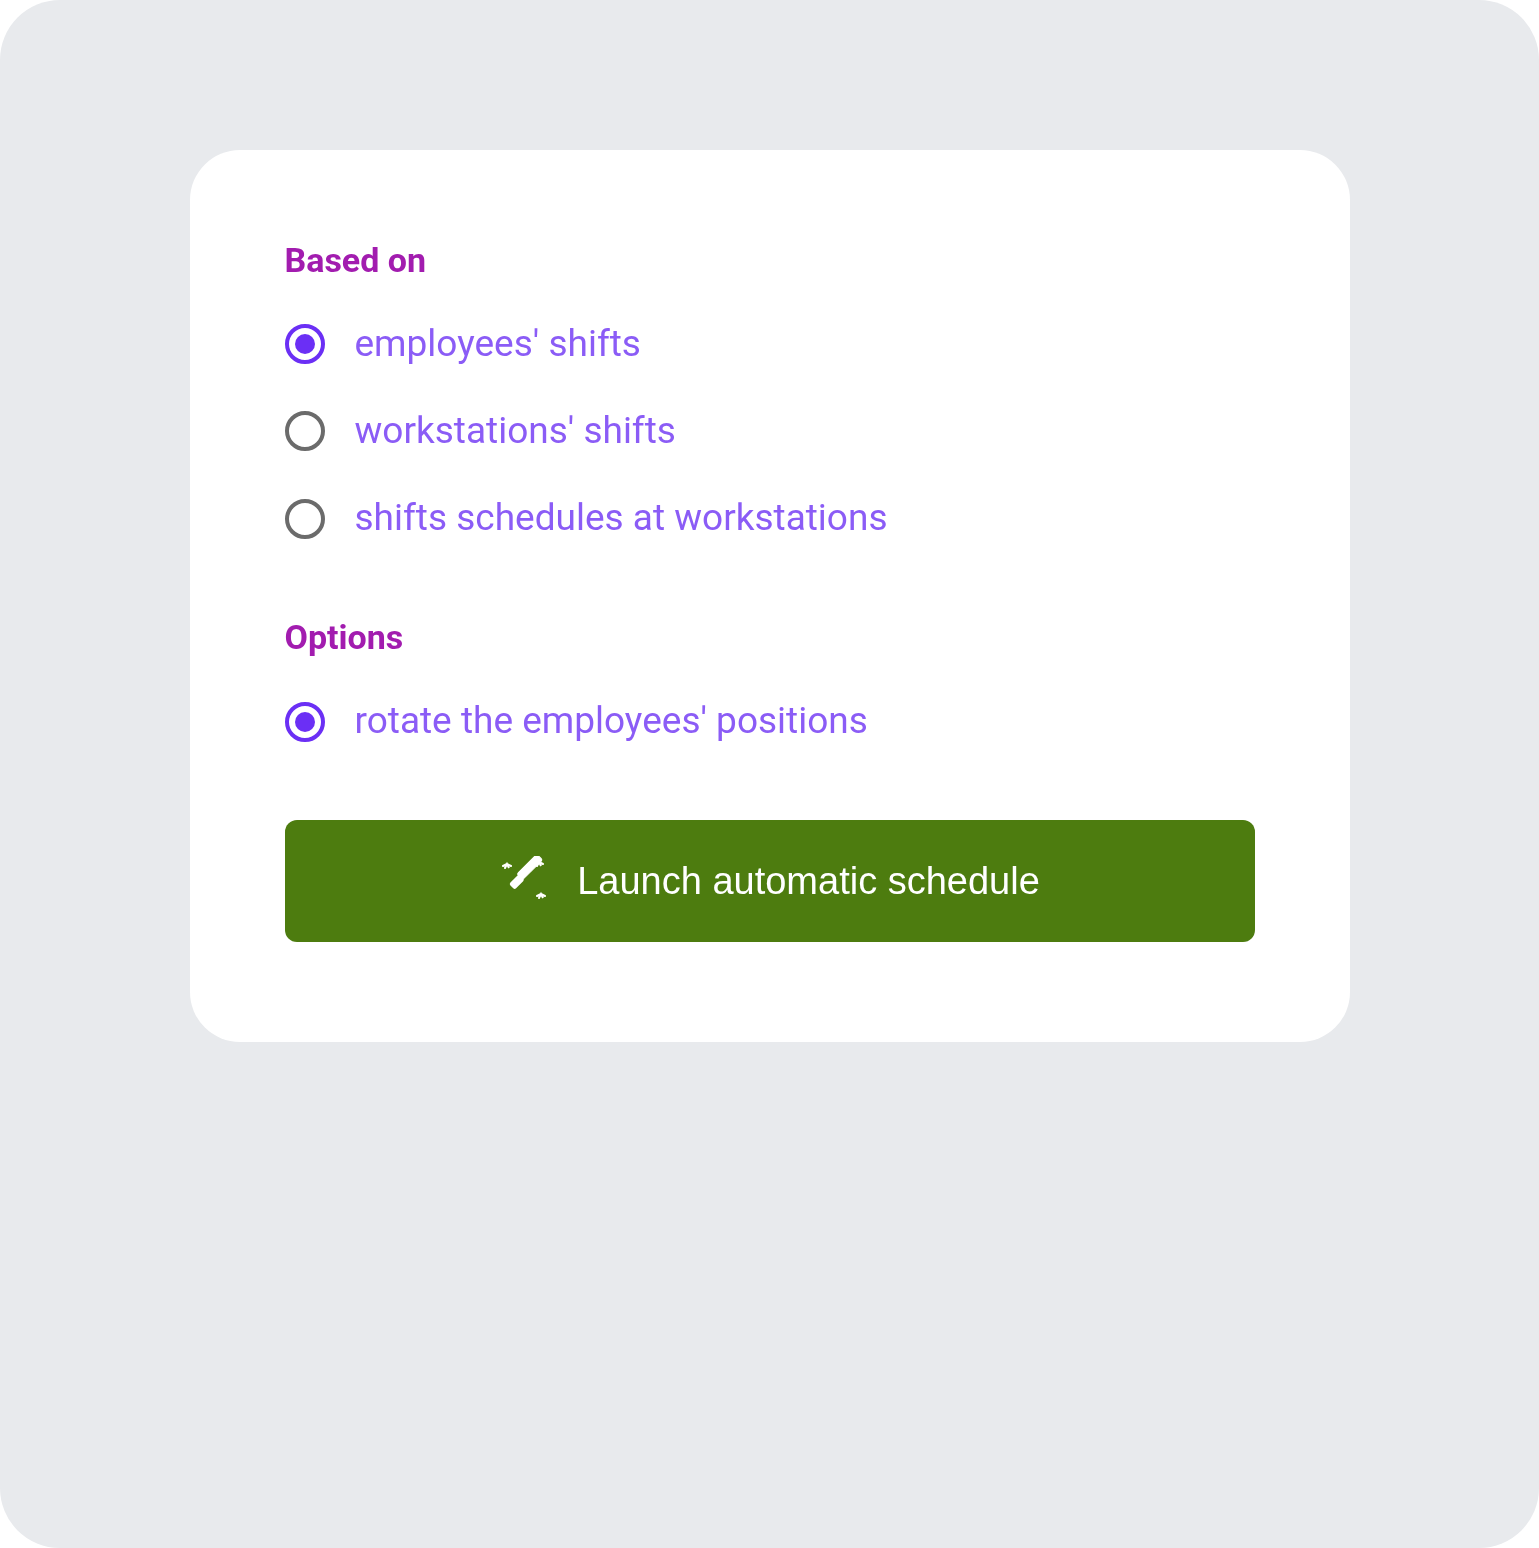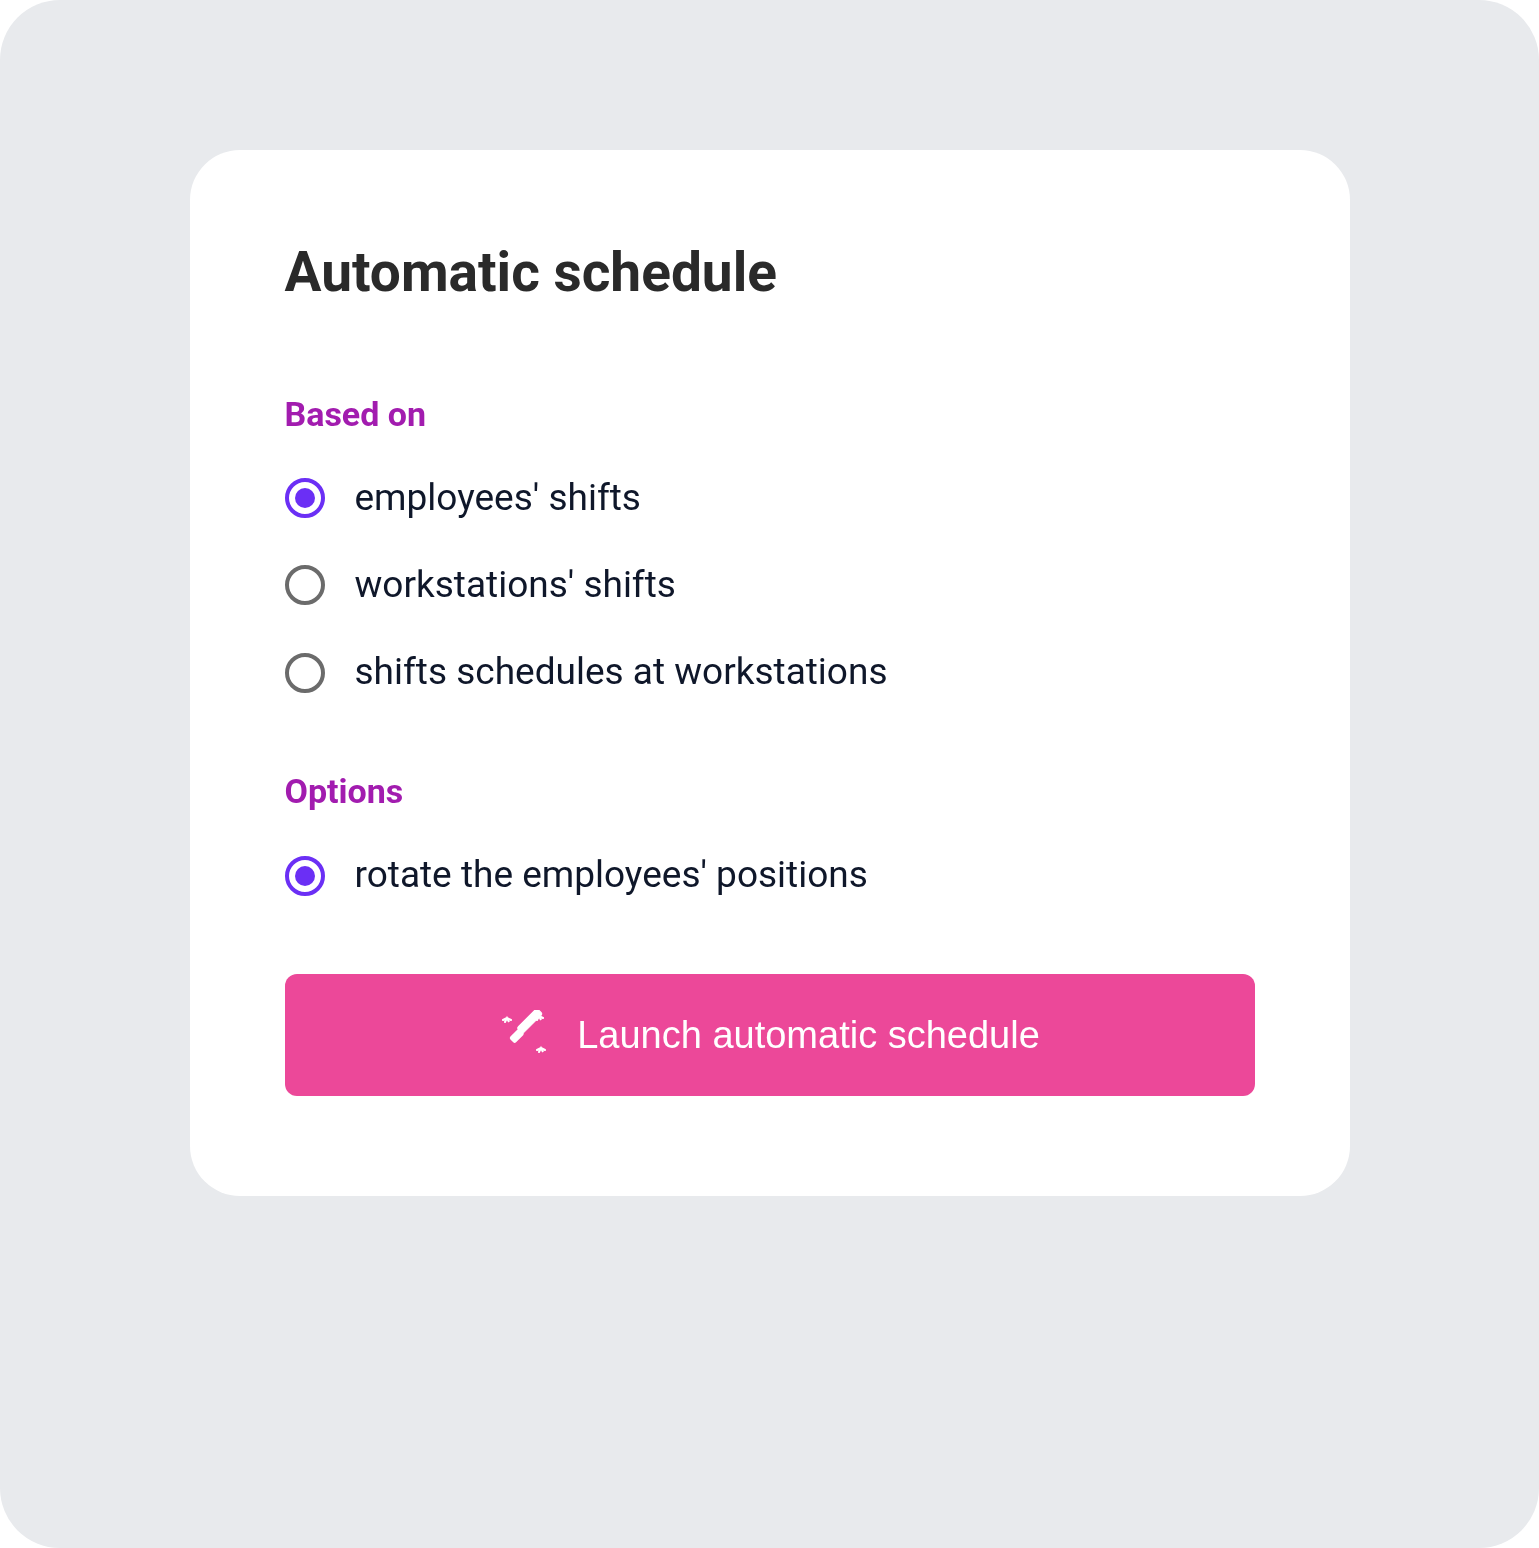--- a/index.html
+++ b/index.html
@@ -89,27 +89,27 @@
       background: #6b2ff5;
       display: none;
     }
     
     .radio-circle.selected .radio-inner {
       display: block;
     }
     
     .radio-label {
       font-size: 37px;
-      color: #0f172a;
+      color: #8b5cf6;
       font-weight: 400;
     }
     
     .launch-button {
       width: 100%;
-      background: #ec4899;
+      background: #4d7c0f;
       color: #ffffff;
       border: none;
       border-radius: 12px;
       padding: 36px 20px;
       font-size: 38px;
       font-weight: 400;
       cursor: pointer;
       display: flex;
       align-items: center;
       justify-content: center;
@@ -121,21 +121,20 @@
       width: 50px;
       height: 50px;
       flex-shrink: 0;
     }
   </style>
 </head>
 <body>
 
 <div class="outer-container">
   <div class="card">
-    <h1 class="card-title">Automatic schedule</h1>
 
     <div class="section-label">Based on</div>
     <div class="radio-group">
       <div class="radio-item">
         <div class="radio-circle selected">
           <div class="radio-inner"></div>
         </div>
         <span class="radio-label">employees' shifts</span>
       </div>
       <div class="radio-item">

